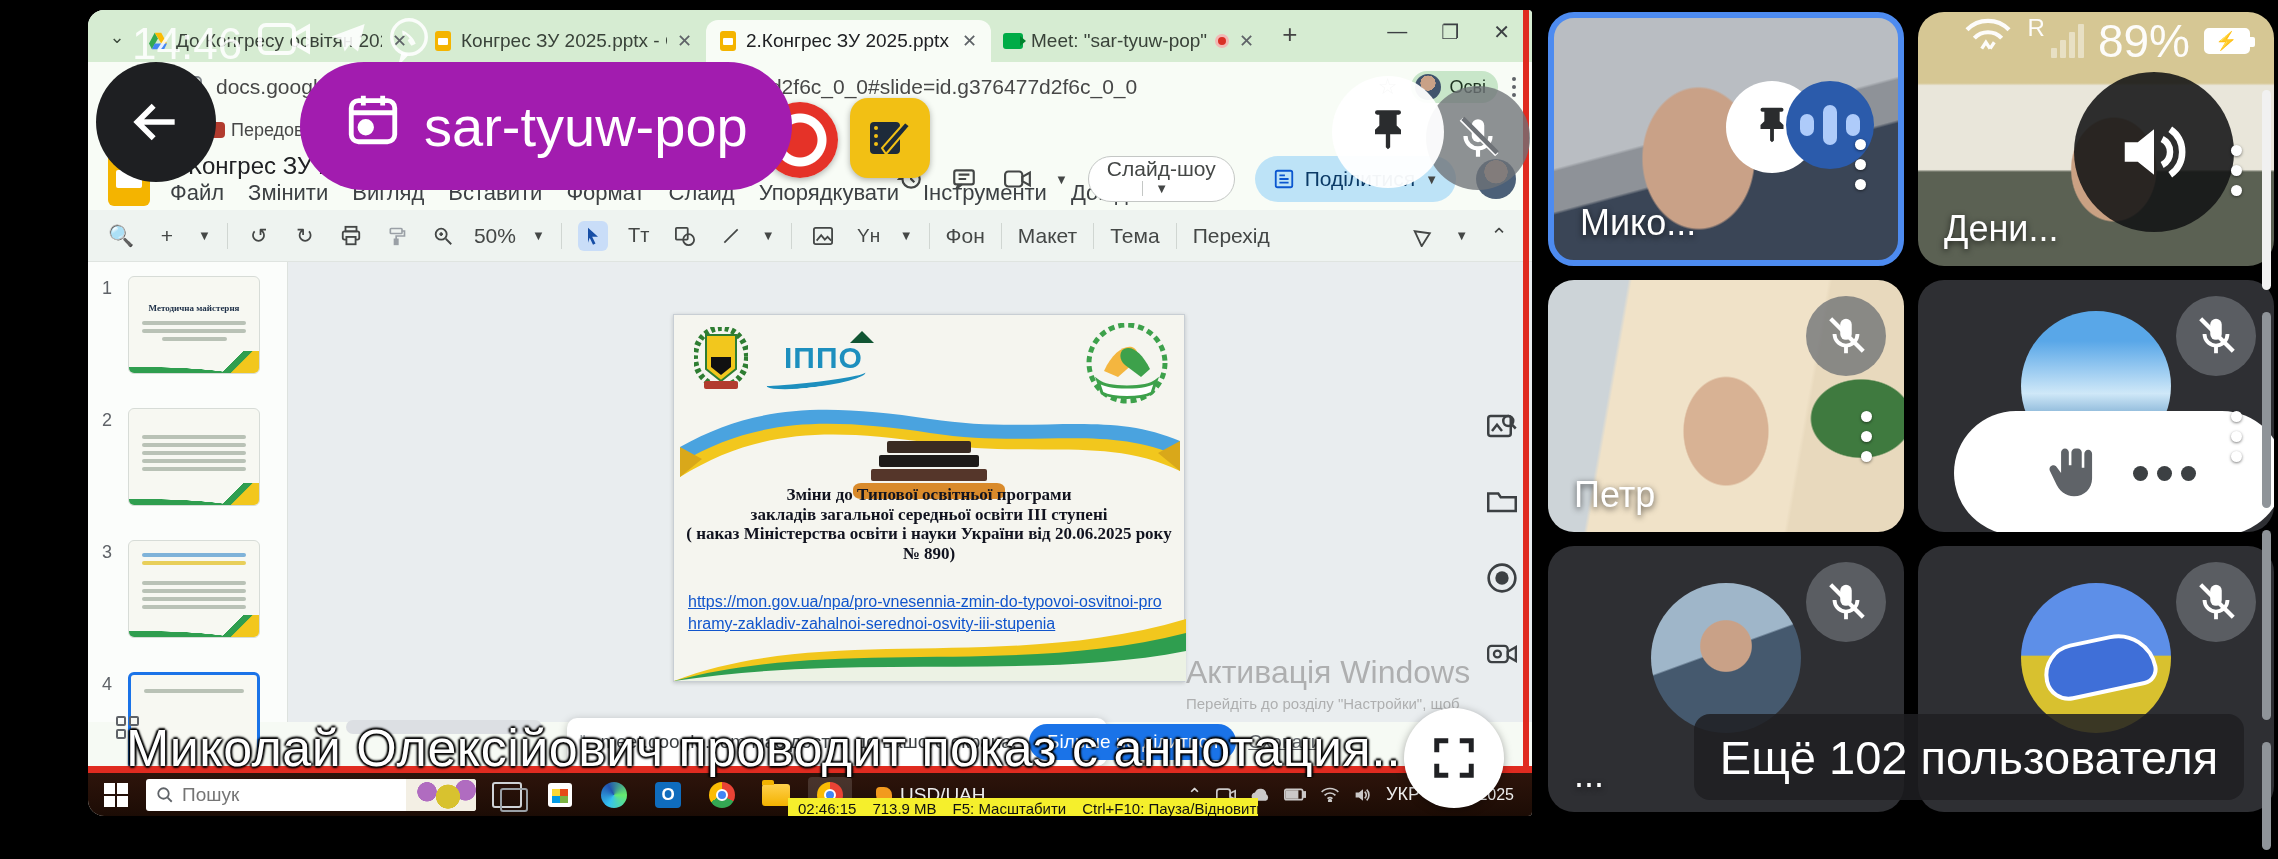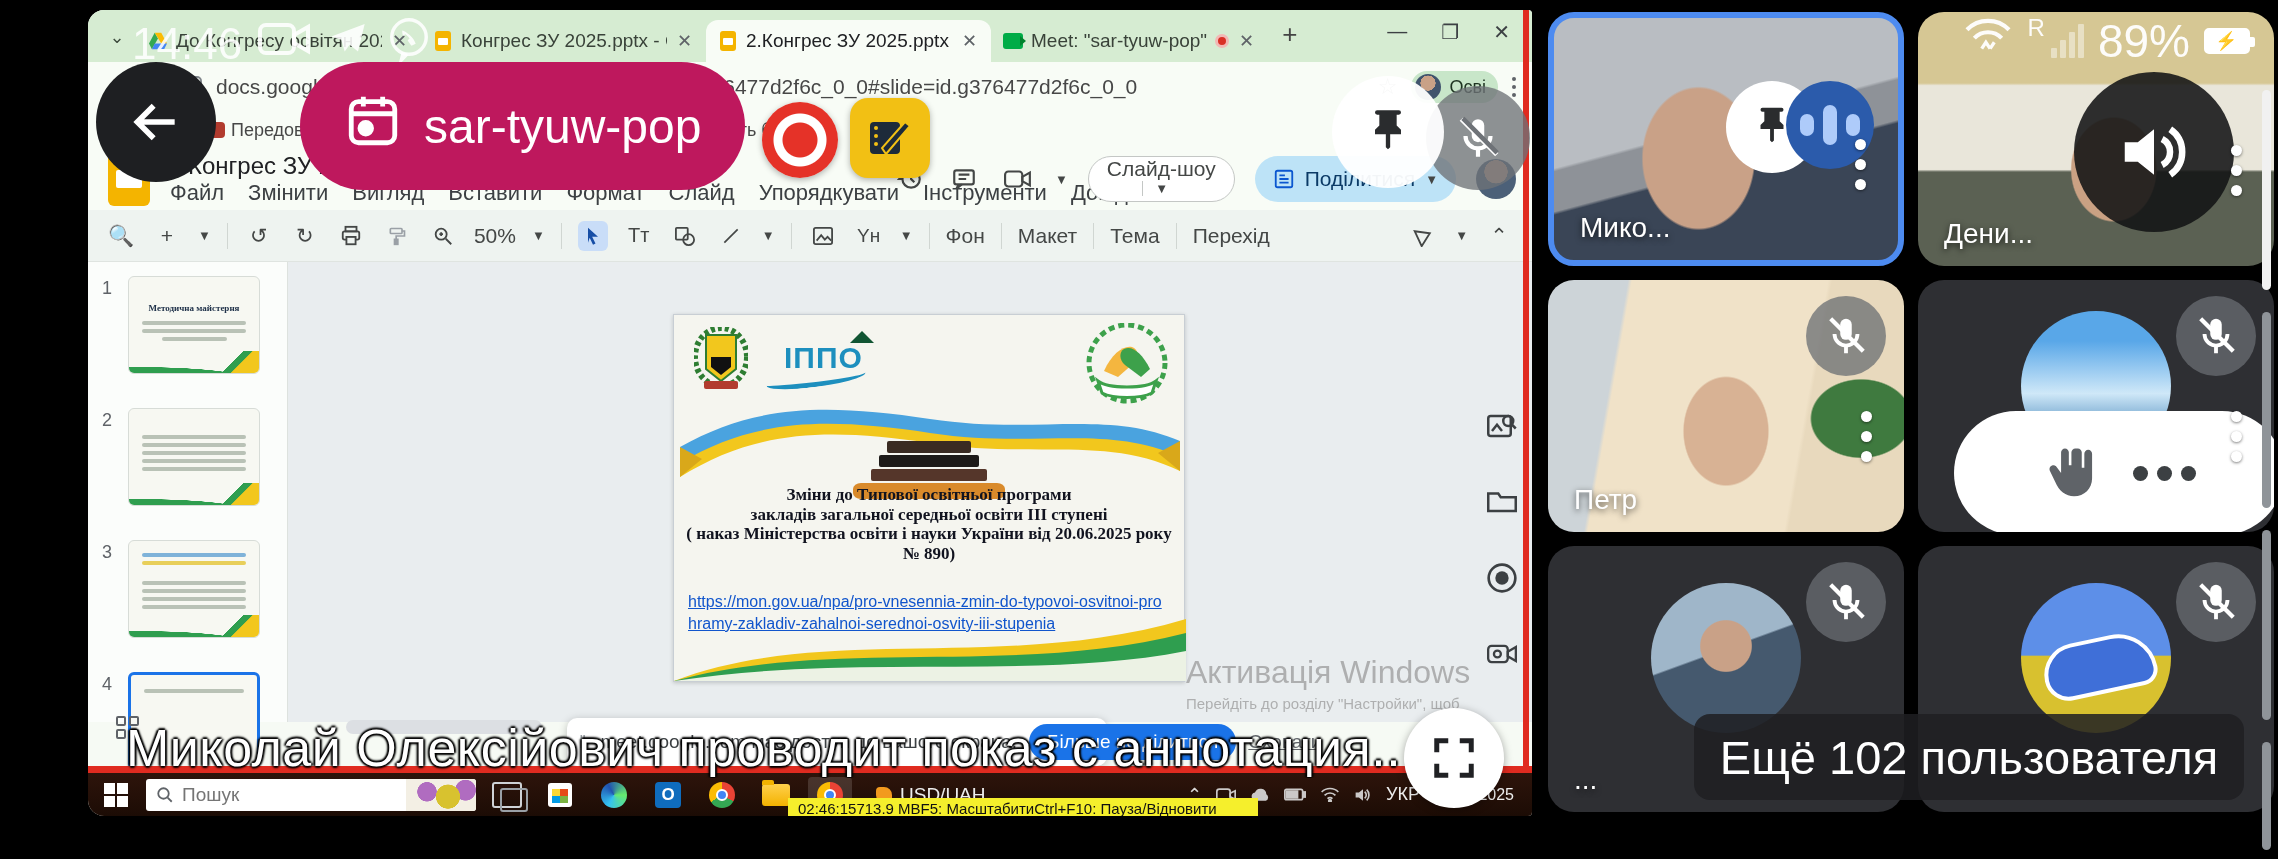--- a/index.html
+++ b/index.html
@@ -142,44 +142,44 @@
   .ic-chrome::after { content:""; position:absolute; inset:7px; background:#4285f4; border:2px solid #fff; border-radius:50%; }
   .ic-folder { width:28px; height:22px; background:linear-gradient(#ffd04c,#f3b200); border-radius:3px; position:relative; }
   .ic-folder::before { content:""; position:absolute; left:0; top:-4px; width:12px; height:5px; background:#f3b200; border-radius:2px 2px 0 0; }
   .ticker { display:flex; align-items:center; gap:8px; font-size:19px; margin-left:14px; white-space:nowrap; }
   .ticker .blob { width:16px; height:16px; background:#f29a1e; border-radius:4px 8px 4px 8px; }
   .tickerchg { color:#54d26a;margin-top:44px; }
   .tray { display:flex; align-items:center; gap:14px; margin-left:auto; padding-right:10px; font-size:18px; }
   .trayico { opacity:.9; display:flex; }
   .langdate { text-align:center; font-size:16px; line-height:18px; }
   .recorderbar { position:absolute; left:700px; top:788px; width:470px; height:20px; background:#f5ef2c; color:#111; font-size:15px;
-                 display:flex; align-items:center; padding:0 10px; white-space:nowrap; overflow:hidden; }
+                 display:flex; align-items:center; gap:16px; padding:0 10px; white-space:nowrap; overflow:hidden; }
 
   
   .statusleft { position:absolute; left:132px; top:16px; display:flex; align-items:center; gap:16px; color:rgba(255,255,255,.88); font-size:44px; z-index:40; }
   .backcircle { position:absolute; left:96px; top:62px; width:120px; height:120px; border-radius:50%; background:#1e1f22; z-index:41;
                 display:flex; align-items:center; justify-content:center; color:#fff; }
-  .meetpill { position:absolute; left:300px; top:62px; height:128px; border-radius:64px; background:#be185d; z-index:41;
-              display:flex; align-items:center; gap:22px; padding:0 44px; color:#fff; font-size:48px; }
+  .meetpill { position:absolute; left:300px; top:62px; height:128px; border-radius:64px; background:#a21caf; z-index:41;
+              display:flex; align-items:center; gap:22px; padding:0 44px; color:#fff; font-size:56px; }
   .redapp { position:absolute; left:762px; top:102px; width:76px; height:76px; border-radius:50%; z-index:30;
             background:radial-gradient(circle, #e53228 0 17px, #fff 18px 26px, #e53228 27px); box-shadow:0 2px 6px rgba(0,0,0,.3); }
   .yellowapp { position:absolute; left:850px; top:98px; width:80px; height:80px; border-radius:18px; background:#f2c014; z-index:30;
                display:flex; align-items:center; justify-content:center; box-shadow:0 2px 6px rgba(0,0,0,.3); }
   .pinoverlay { position:absolute; left:1332px; top:76px; width:112px; height:112px; border-radius:50%; background:rgba(255,255,255,.95); z-index:42;
                 display:flex; align-items:center; justify-content:center; color:#3c4043; }
   .muteoverlay { position:absolute; left:1426px; top:86px; width:104px; height:104px; border-radius:50%; background:rgba(110,114,119,.78); z-index:41;
                  display:flex; align-items:center; justify-content:center; color:#fff; }
   .caption { position:absolute; left:126px; top:718px; width:1275px; z-index:45; color:#fff; font-size:52px; font-weight:500; white-space:nowrap; overflow:hidden;
              text-shadow:-2px 0 2px #000, 2px 0 2px #000, 0 -2px 2px #000, 0 2px 2px #000; letter-spacing:.5px; }
   .fullscreenbtn { position:absolute; left:1404px; top:708px; width:100px; height:100px; border-radius:50%; background:#fff; z-index:46;
                    display:flex; align-items:center; justify-content:center; color:#202124; box-shadow:0 2px 8px rgba(0,0,0,.35); }
 
   
   .tile { position:absolute; border-radius:26px; overflow:hidden; background:#303134; }
-  .tile .name { position:absolute; left:26px; bottom:16px; color:#fff; font-size:28px; text-shadow:0 2px 6px rgba(0,0,0,.7); white-space:nowrap; }
+  .tile .name { position:absolute; left:26px; bottom:16px; color:#fff; font-size:36px; text-shadow:0 2px 6px rgba(0,0,0,.7); white-space:nowrap; }
   .vdots { position:absolute; right:32px; bottom:70px; display:flex; flex-direction:column; gap:9px; }
   .vdots i { width:11px; height:11px; border-radius:50%; background:#fff; box-shadow:0 1px 3px rgba(0,0,0,.5); }
   .micmuted { position:absolute; top:16px; right:18px; width:80px; height:80px; border-radius:50%; background:rgba(105,110,115,.75);
               display:flex; align-items:center; justify-content:center; color:#fff; }
   .tile.speaking { border:6px solid #4d8bf0; }
   .pinbadge { position:absolute; left:50%; top:26%; width:92px; height:92px; border-radius:50%; background:#fff;
               display:flex; align-items:center; justify-content:center; color:#202124; }
   .speakind { position:absolute; right:24px; top:26%; width:88px; height:88px; border-radius:50%; background:#2b5bab;
               display:flex; align-items:center; justify-content:center; gap:9px; }
   .speakind i { width:14px; background:#aecbfa; border-radius:7px; }

